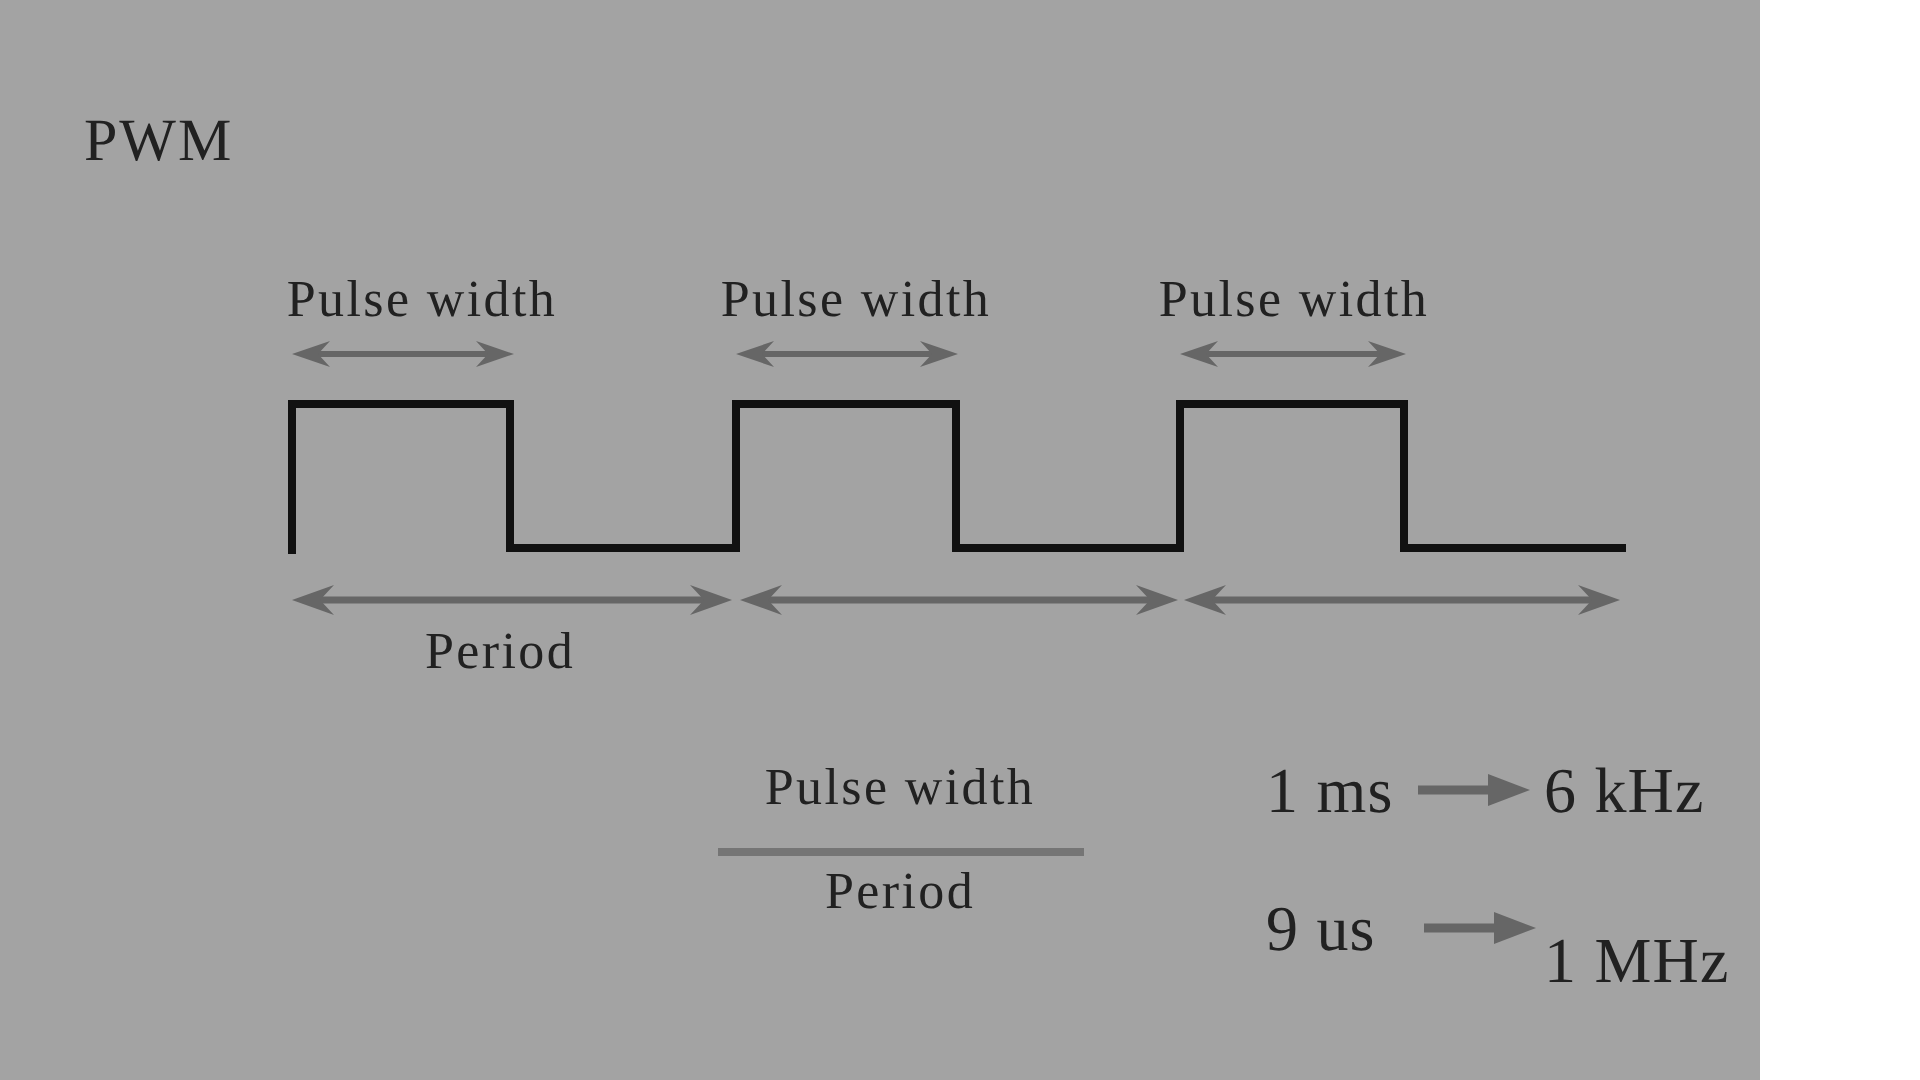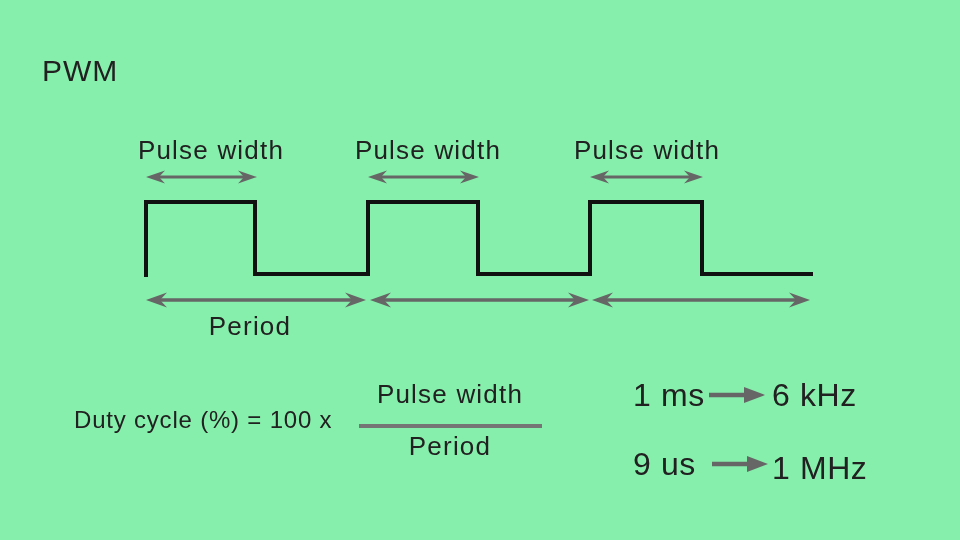--- a/index.html
+++ b/index.html
@@ -1,22 +1,22 @@
 <!DOCTYPE html>
 <html style="--signal: #111111; --arrow: #666666; --text: #212121; --fraction_bar: #757575;"><head>
 <meta charset="utf-8">
 <style>
   html, body { margin: 0; padding: 0; background: #ffffff; }
   .canvas {
     position: relative;
-    width: 960px;
+    width: 880px;
     height: 540px;
-    background: #86efac;
+    background: #a3a3a3;
     overflow: hidden;
-    font-family: Liberation Sans, sans-serif;
+    font-family: Liberation Serif, serif;
     color: var(--text, #212121);
   }
   .canvas svg { position: absolute; left: 0; top: 0; }
   .txt { position: absolute; line-height: 1; white-space: nowrap; }
   .title { left: 42px; top: 56px; font-size: 30px; letter-spacing: 1px; }
   .pw-label { top: 137px; font-size: 26px; letter-spacing: 1.2px; transform: translateX(-50%); }
   .pw-1 { left: 211px; }
   .pw-2 { left: 428px; }
   .pw-3 { left: 647px; }
   .period-label { left: 250px; top: 313px; font-size: 26px; letter-spacing: 1.2px; transform: translateX(-50%); }
@@ -24,21 +24,21 @@
   .frac-num { left: 450px; top: 381px; font-size: 26px; letter-spacing: 1.2px; transform: translateX(-50%); }
   .frac-bar {
     position: absolute; left: 359px; top: 424px; width: 183px; height: 4px;
     background: var(--fraction_bar, #757575);
   }
   .frac-den { left: 450px; top: 433px; font-size: 26px; letter-spacing: 1.2px; transform: translateX(-50%); }
   .conv { font-size: 32px; letter-spacing: 0.6px; }
   .conv-from-1 { left: 633px; top: 379px; }
   .conv-to-1   { left: 772px; top: 379px; }
   .conv-from-2 { left: 633px; top: 448px; }
-  .conv-to-2   { left: 772px; top: 452px; }
+  .conv-to-2   { left: 772px; top: 464px; }
   .sig  { stroke: var(--signal, #111111); stroke-width: 4; fill: none; }
   .arr  { stroke: var(--arrow, #666666); fill: none; }
   .arrh { fill: var(--arrow, #666666); stroke: none; }
 </style>
 </head>
 <body>
 
 <div class="canvas">
 
   <svg width="960" height="540" viewBox="0 0 960 540">
@@ -88,21 +88,20 @@
   </svg>
 
   <div class="txt title">PWM</div>
 
   <div class="txt pw-label pw-1">Pulse width</div>
   <div class="txt pw-label pw-2">Pulse width</div>
   <div class="txt pw-label pw-3">Pulse width</div>
 
   <div class="txt period-label">Period</div>
 
-  <div class="txt formula-prefix">Duty cycle (%) = 100 x</div>
   <div class="txt frac-num">Pulse width</div>
   <div class="frac-bar"></div>
   <div class="txt frac-den">Period</div>
 
   <div class="txt conv conv-from-1">1 ms</div>
   <div class="txt conv conv-to-1">6 kHz</div>
   <div class="txt conv conv-from-2">9 us</div>
   <div class="txt conv conv-to-2">1 MHz</div>
 
 </div>

